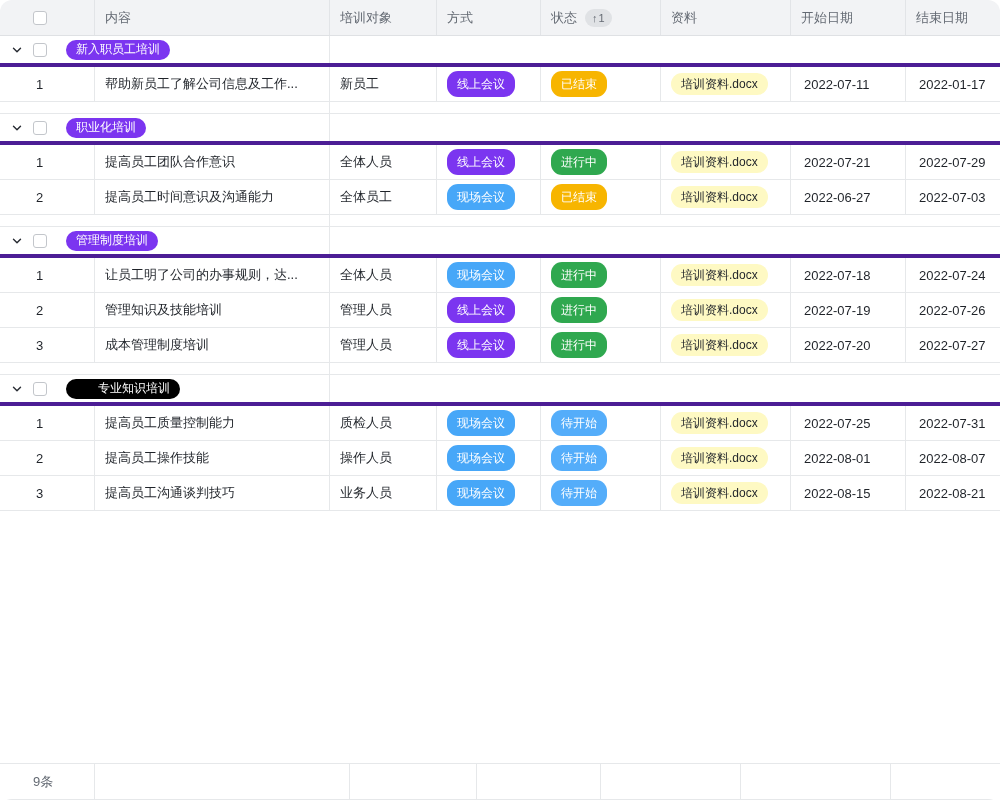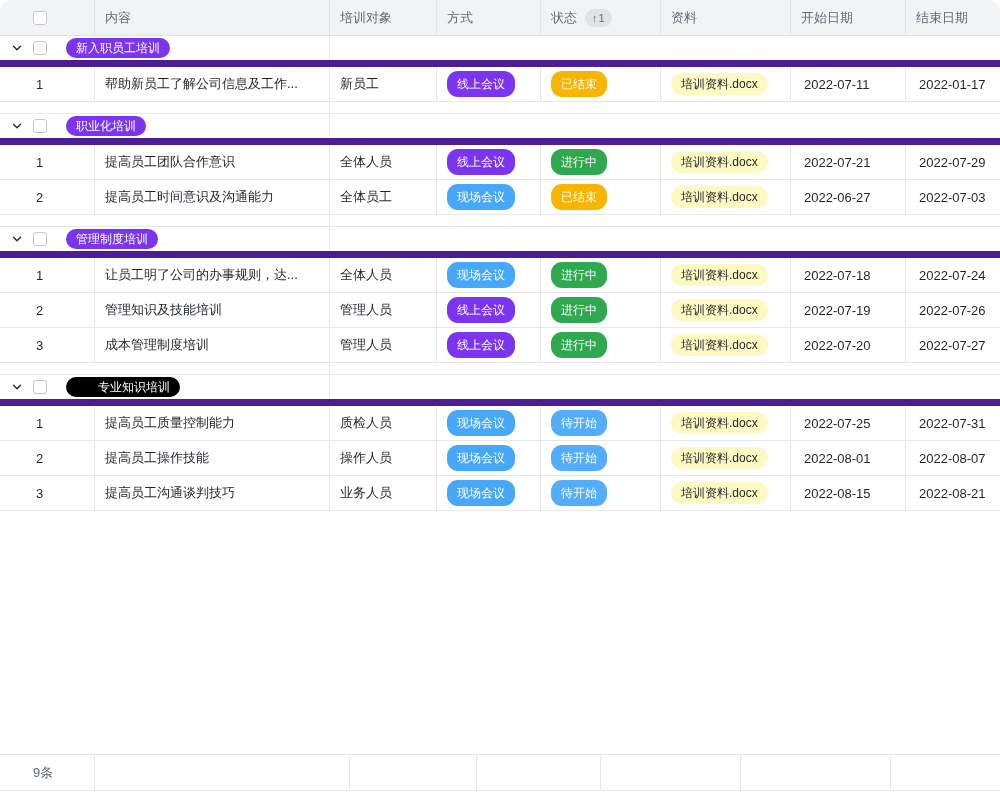--- a/index.html
+++ b/index.html
@@ -43,21 +43,21 @@
     border-radius: 9px;
     background: #e0e2e5; color: #646a73;
     font-size: 11px;
     display: inline-flex; align-items: center; gap: 1px;
     cursor: pointer;
   }
   
   .span-row { display: grid; grid-template-columns: 330px minmax(0,1fr); }
   .left-pane { border-right: 1px solid #e6e8ea; }
   .spacer { height: 12px; border-bottom: 1px solid #e6e8ea; }
-  .group-row { height: 31px; border-bottom: 7px solid #4c1d95; }
+  .group-row { height: 31px; border-bottom: 4px solid #4c1d95; }
   .group-left { display: flex; align-items: center; padding-left: 11px; overflow: hidden; }
   .chevron { width: 14px; margin-right: 8px; display: flex; align-items: center; cursor: pointer; }
   .group-left .checkbox { margin-right: 19px; }
   .group-badge {
     height: 20px; padding: 0 10px;
     border-radius: 10px;
     color: #ffffff; font-size: 12px;
     display: inline-flex; align-items: center;
     white-space: nowrap; cursor: pointer;
   }
@@ -88,21 +88,21 @@
     background: #fef9c3; color: #1f2329;
     font-size: 12px;
     display: inline-flex; align-items: center;
     white-space: nowrap;
   }
   .footer-row {
     margin-top: auto;
     height: 37px; flex: 0 0 auto;
     border-top: 1px solid #e6e8ea;
     border-bottom: 1px solid #e6e8ea;
-    margin-bottom: 9px;
+    margin-bottom: 0;
     gap: 20px;
   }
   .footer-cell {
     display: flex; align-items: center;
     border-right: 1px solid #e6e8ea;
     font-size: 13px; color: #646a73;
   }
   .footer-cell.last { border-right: none; }
   .footer-cell.gutter-f { padding-left: 33px; }
 </style>

